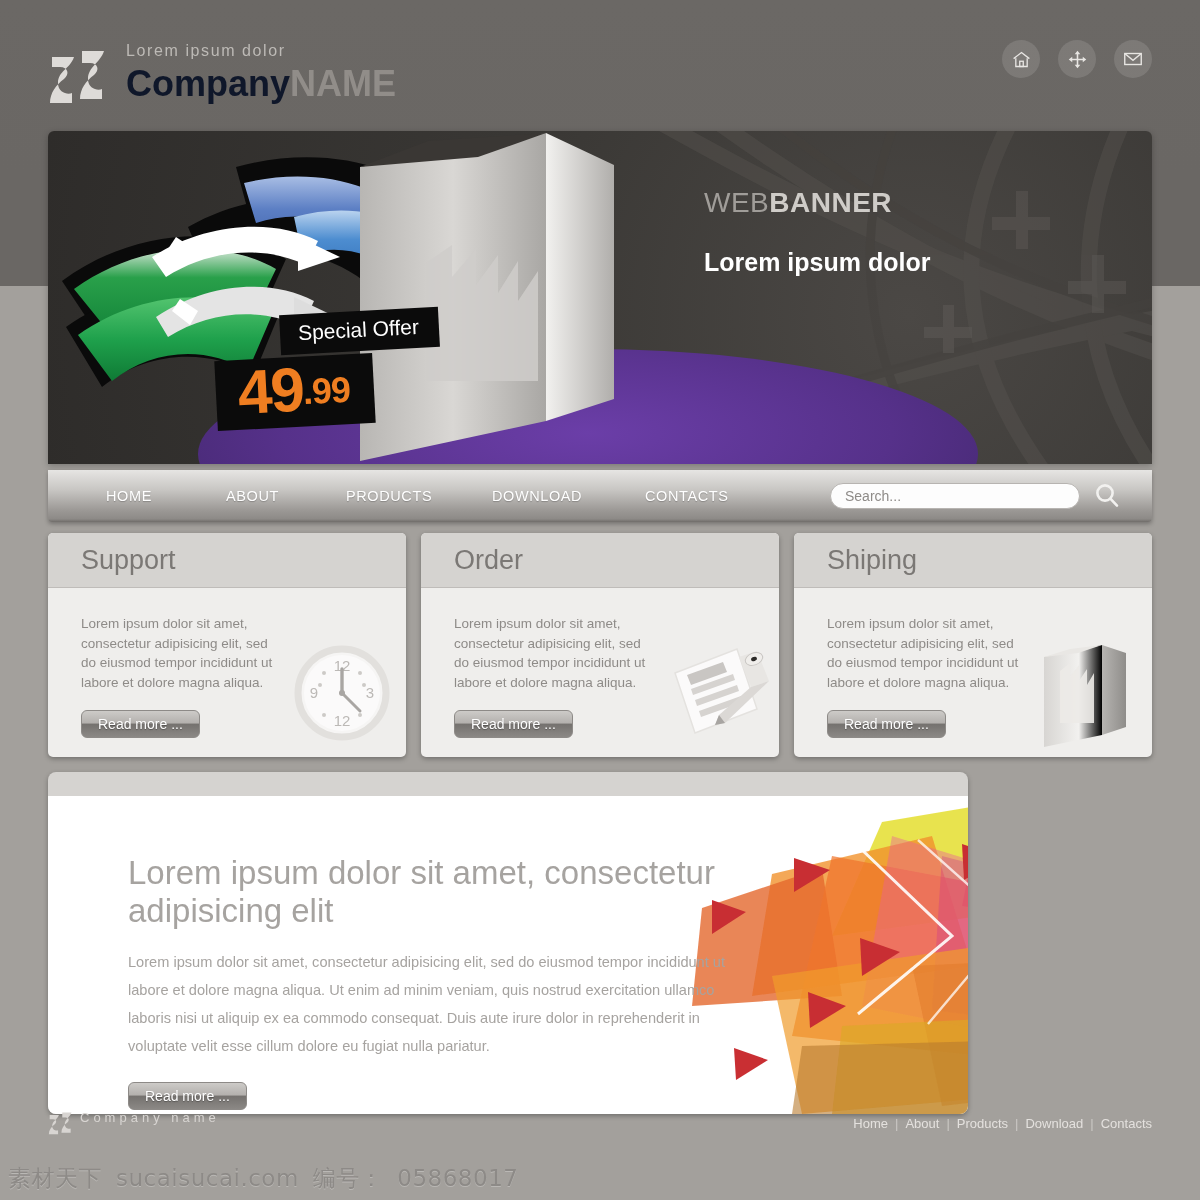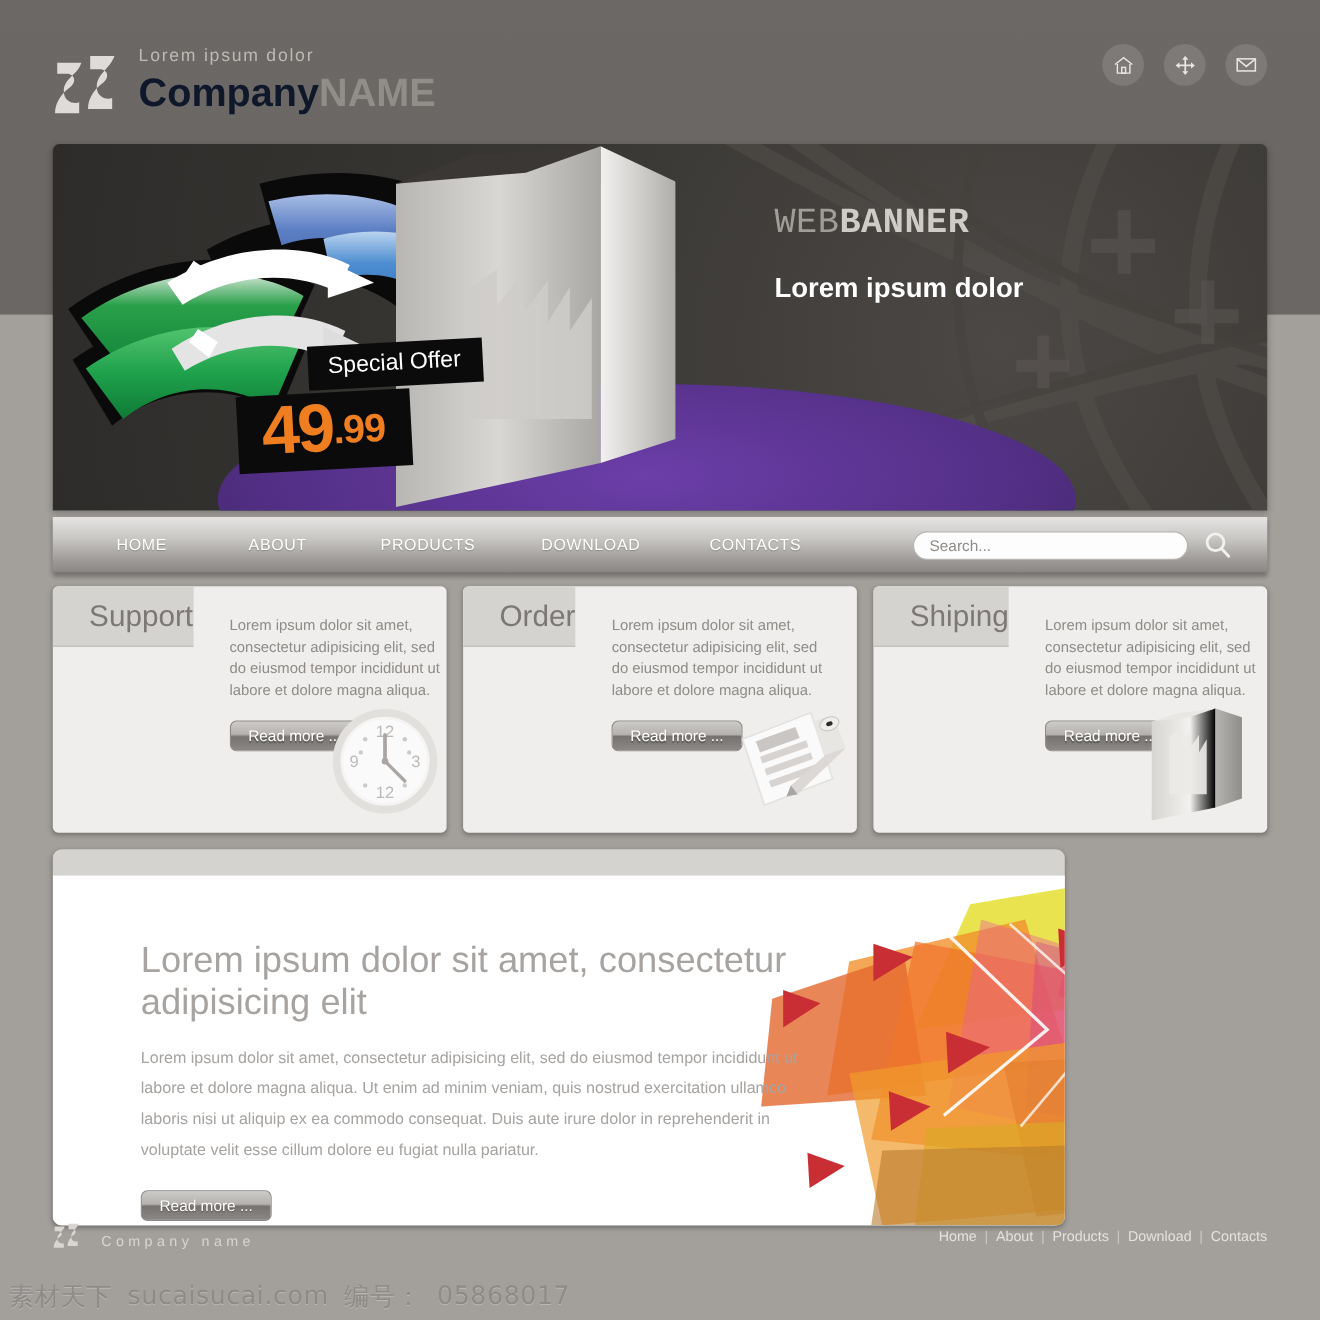--- a/index.html
+++ b/index.html
@@ -51,21 +51,21 @@
     box-shadow:0 2px 6px rgba(0,0,0,0.25);
   }
   .bnr-web-lines{ position:absolute; inset:0; opacity:.55;}
   .purple-floor{
     position:absolute; left:150px; bottom:-95px; width:780px; height:210px;
     border-radius:50%;
     background:radial-gradient(ellipse at 50% 40%, #6b3ea8 0%, #56318a 55%, #3d2466 100%);
   }
   .bnr-left{ position:absolute; left:0; top:0; width:620px; height:333px;}
   .bnr-right{ position:absolute; right:28px; top:50px; width:420px;}
-  .bnr-title{ font-size:32px; line-height:44px; letter-spacing:.5px;font-family:Liberation Mono, monospace; }
+  .bnr-title{ font-size:28px; line-height:44px; letter-spacing:.5px; }
   .bnr-title .w{ color:#a09d99; font-weight:400; }
   .bnr-title .b{ color:#cfccc8; font-weight:700; }
   .bnr-sub{ color:#ffffff; font-weight:700; font-size:25px; margin-top:22px; line-height:30px;}
   .bnr-body{ color:#e9e9e9; font-size:16.5px; line-height:24px; margin-top:6px;}
 
   
   .offer-tag{
     position:absolute; left:232px; top:180px; background:#0b0b0b;
     color:#fff; font-size:21px; padding:7px 20px 9px 18px;
     transform:rotate(-3deg);
@@ -103,21 +103,21 @@
   .search-btn{ background:none; border:none; cursor:pointer; padding:0; line-height:0;}
 
   
   .cards{
     position:absolute; left:48px; top:533px; width:1104px; height:224px;
     display:flex; gap:15px; z-index:4;
   }
   .card{
     width:358px; height:224px; border-radius:5px; overflow:hidden;
     background:#efeeec; box-shadow:0 2px 5px rgba(0,0,0,.3);
-    position:relative; display:flex; flex-direction:row;
+    position:relative; display:flex; flex-direction:column;
   }
   .card-hd{
     height:55px; background:#d5d3d0; border-bottom:1px solid #bfbcb9;
     display:flex; align-items:center; padding-left:33px;
   }
   .card-hd h3{ font-size:27px; font-weight:400; color:#7b7875; }
   .card-bd{ position:relative; flex:1; padding:26px 0 0 33px; }
   .card-bd p{ font-size:13.5px; line-height:19.5px; color:#8e8b88; width:205px;}
   .readmore{
     display:inline-block; margin-top:18px; padding:0 16px;
@@ -145,21 +145,21 @@
   .promo-text p{
     font-size:14.6px; color:#a6a3a0; line-height:28px; margin-top:18px;
   }
   .promo-text .readmore{ margin-top:22px; }
   .abstract{ position:absolute; right:0; bottom:0; width:470px; height:318px; }
 
   
   .footer{
     position:absolute; left:0; bottom:48px; width:1200px; height:46px; z-index:4;
   }
-  .f-logo{ position:absolute; left:48px; top:4px; display:flex; align-items:flex-end; gap:18px;}
+  .f-logo{ position:absolute; left:48px; top:4px; display:flex; align-items:flex-start; gap:6px;}
   .f-logo-mark{ width:26px; height:26px; position:relative;}
   .f-company{ color:#d8d5d2; font-size:13px; letter-spacing:4px;}
   .f-links{ position:absolute; right:48px; top:10px; font-size:13px; color:#e4e1de;}
   .f-links a{ color:#e4e1de; text-decoration:none; }
   .f-sep{ color:#cbc8c5; margin:0 7px; }
 
   .watermark{
     position:absolute; left:0; bottom:0; width:1200px; height:44px;
     display:flex; align-items:center; padding-left:8px; gap:14px;
     color:#8d8a87; font-size:23px; letter-spacing:.5px;

